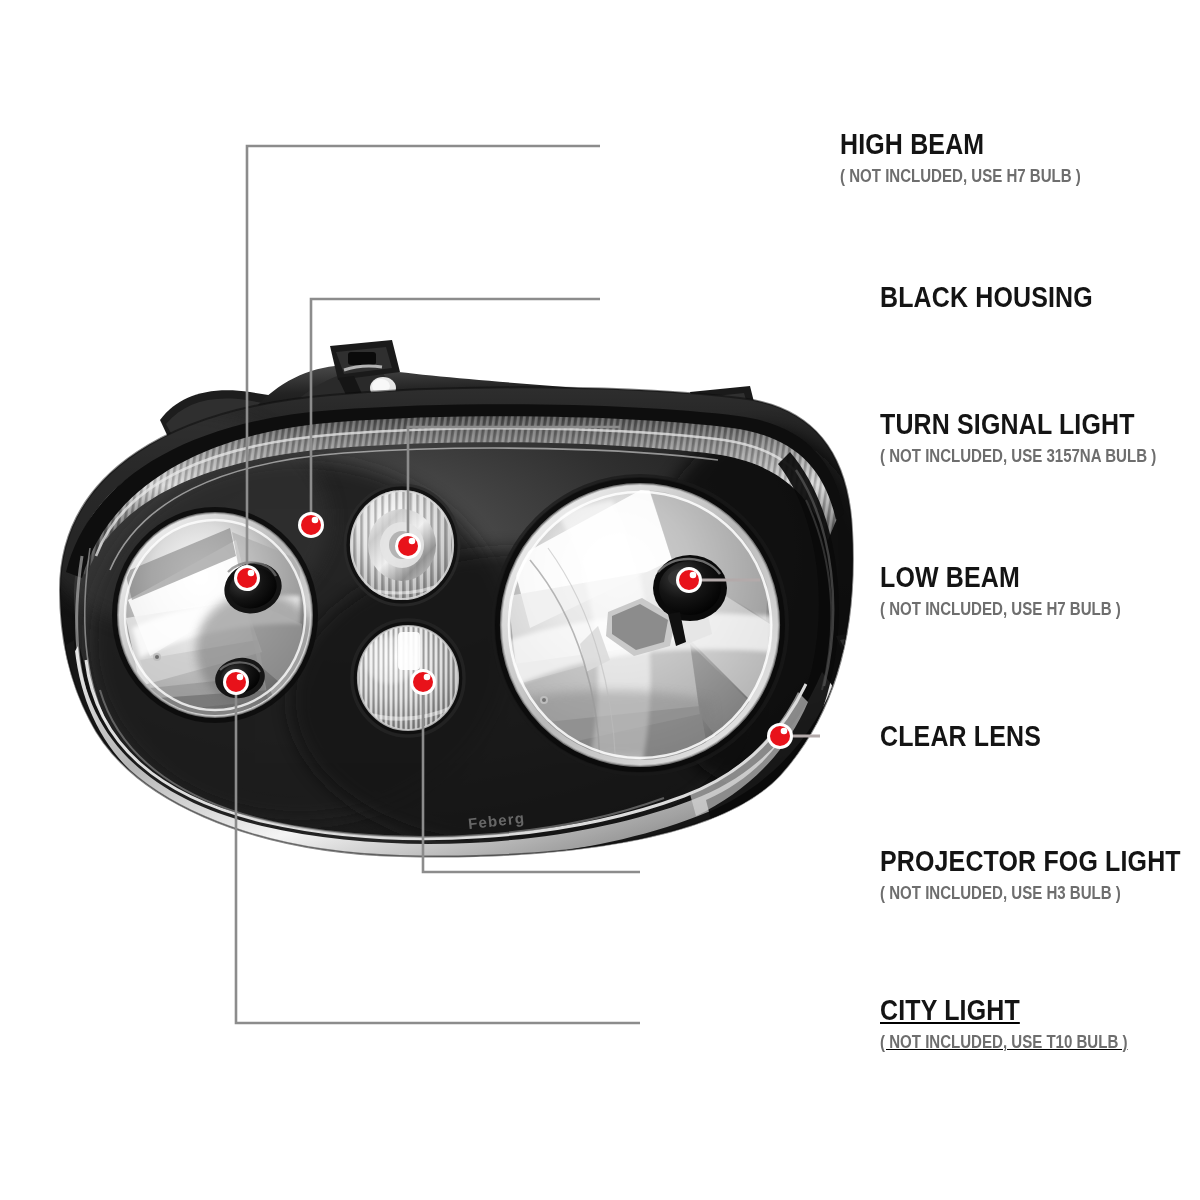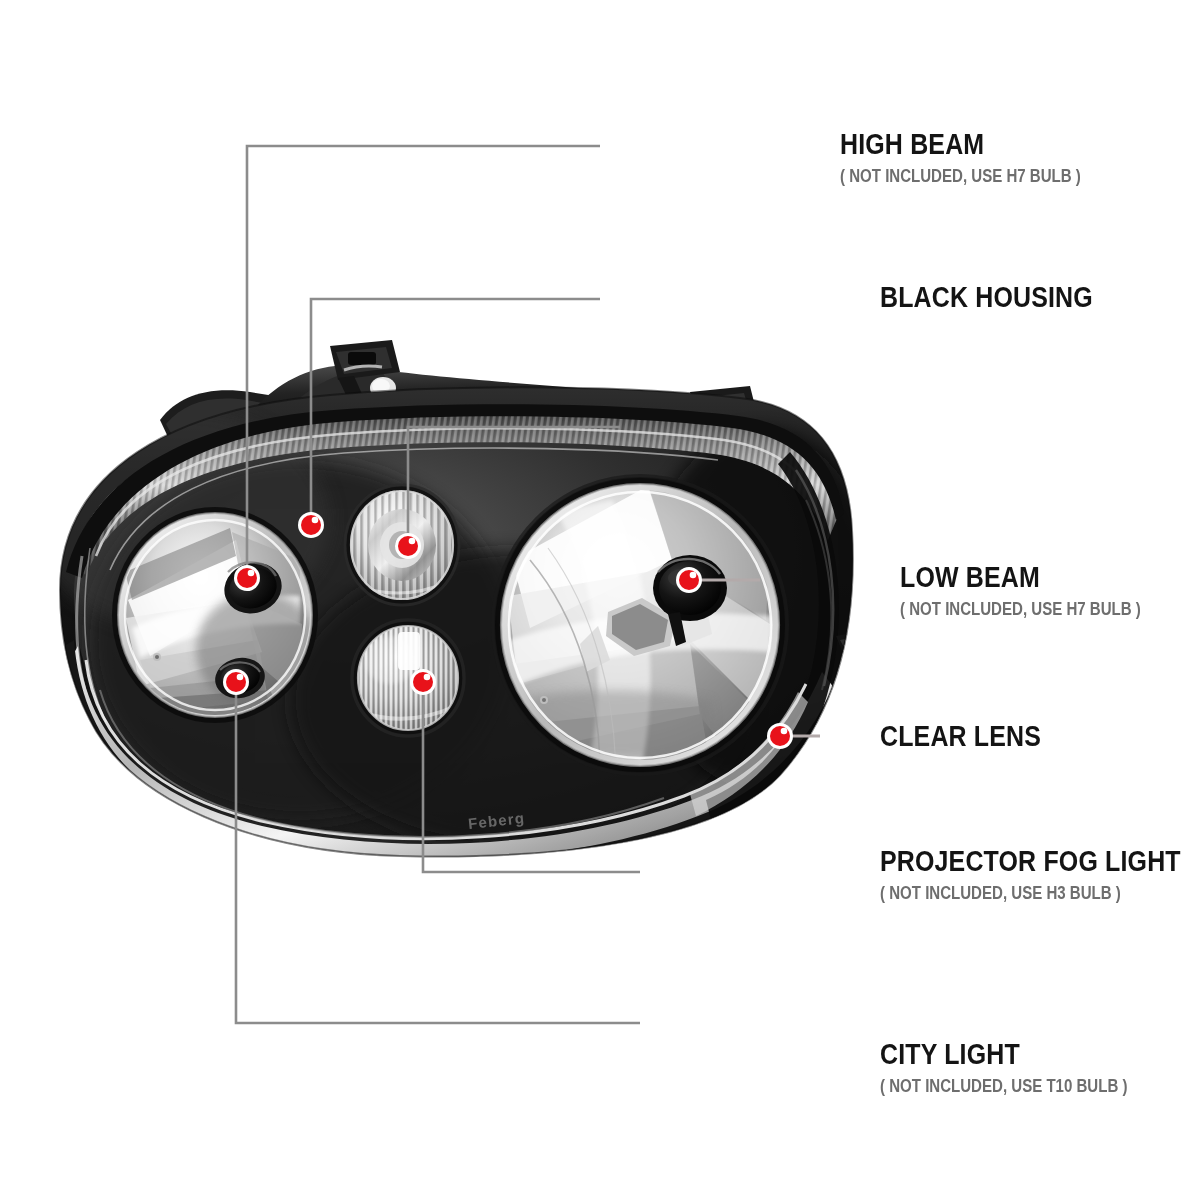--- a/index.html
+++ b/index.html
@@ -522,33 +522,37 @@
 
   <div class="callout" style="left:840px;top:130px;">
     <div class="title">HIGH BEAM</div>
     <div class="sub">( NOT INCLUDED, USE  H7  BULB )</div>
   </div>
 
   <div class="callout" style="left:880px;top:283px;text-align:center;">
     <div class="title">BLACK HOUSING</div>
   </div>
 
-
-  <div class="callout" style="left:880px;top:563px;margin-left:20px;">
+  <div class="callout" style="left:880px;top:410px;">
+    <div class="title">TURN SIGNAL LIGHT</div>
+    <div class="sub">( NOT INCLUDED, USE  3157NA  BULB )</div>
+  </div>
+
+  <div class="callout" style="left:880px;top:563px;">
     <div class="title">LOW BEAM</div>
     <div class="sub">( NOT INCLUDED, USE  H7  BULB )</div>
   </div>
 
   <div class="callout" style="left:880px;top:722px;text-align:right;">
     <div class="title">CLEAR LENS</div>
   </div>
 
   <div class="callout" style="left:880px;top:847px;">
     <div class="title">PROJECTOR FOG LIGHT</div>
     <div class="sub">( NOT INCLUDED, USE  H3  BULB )</div>
   </div>
 
-  <div class="callout" style="left:880px;top:1040px;">
+  <div class="callout" style="left:880px;top:996px;text-decoration:underline;">
     <div class="title">CITY LIGHT</div>
     <div class="sub">( NOT INCLUDED, USE  T10  BULB )</div>
   </div>
 
 </div>
 
 </body></html>

